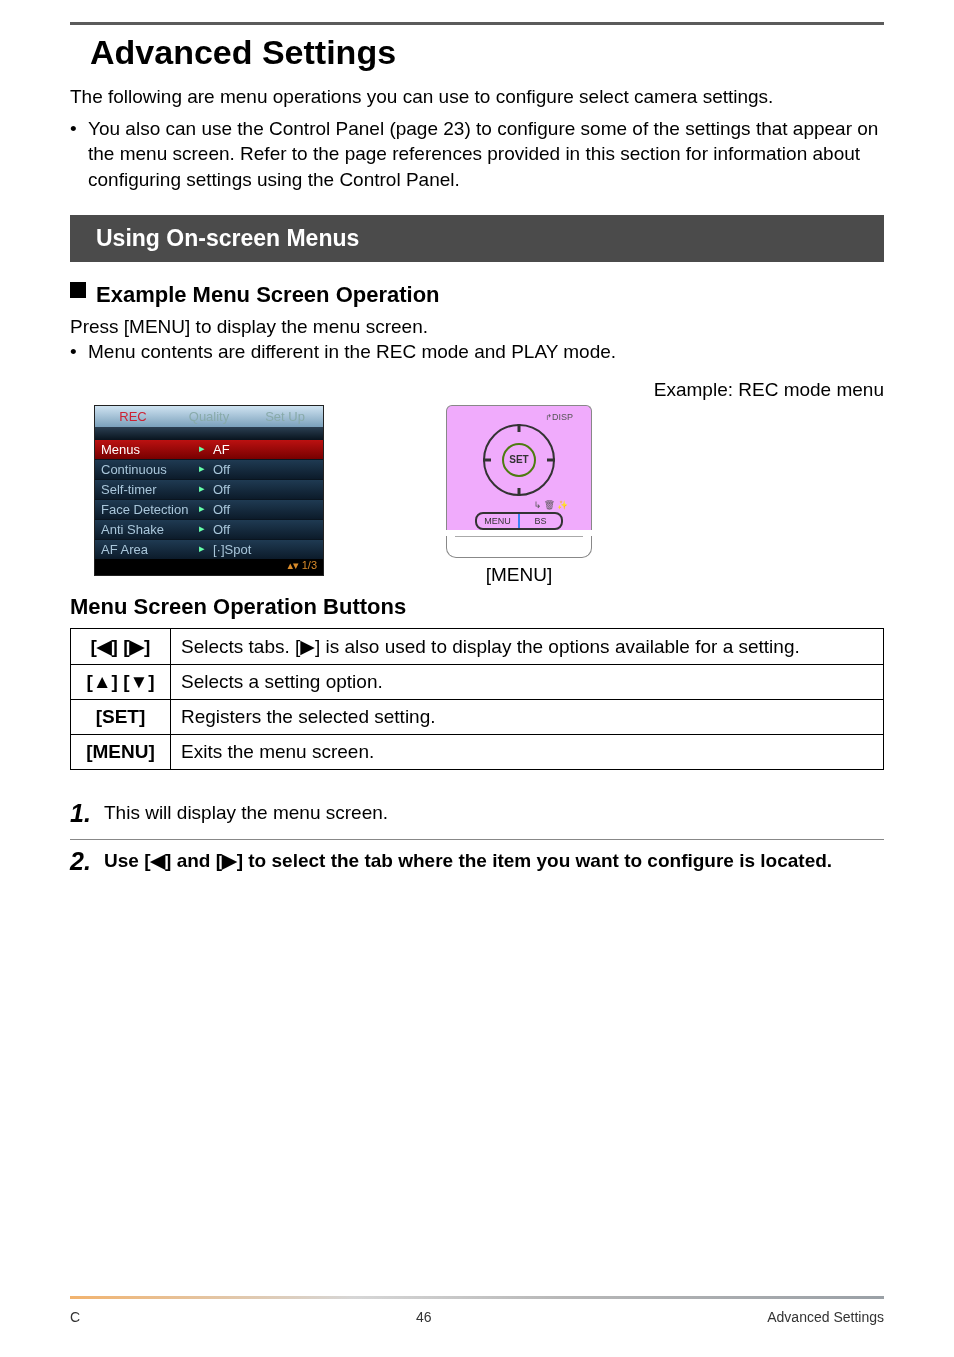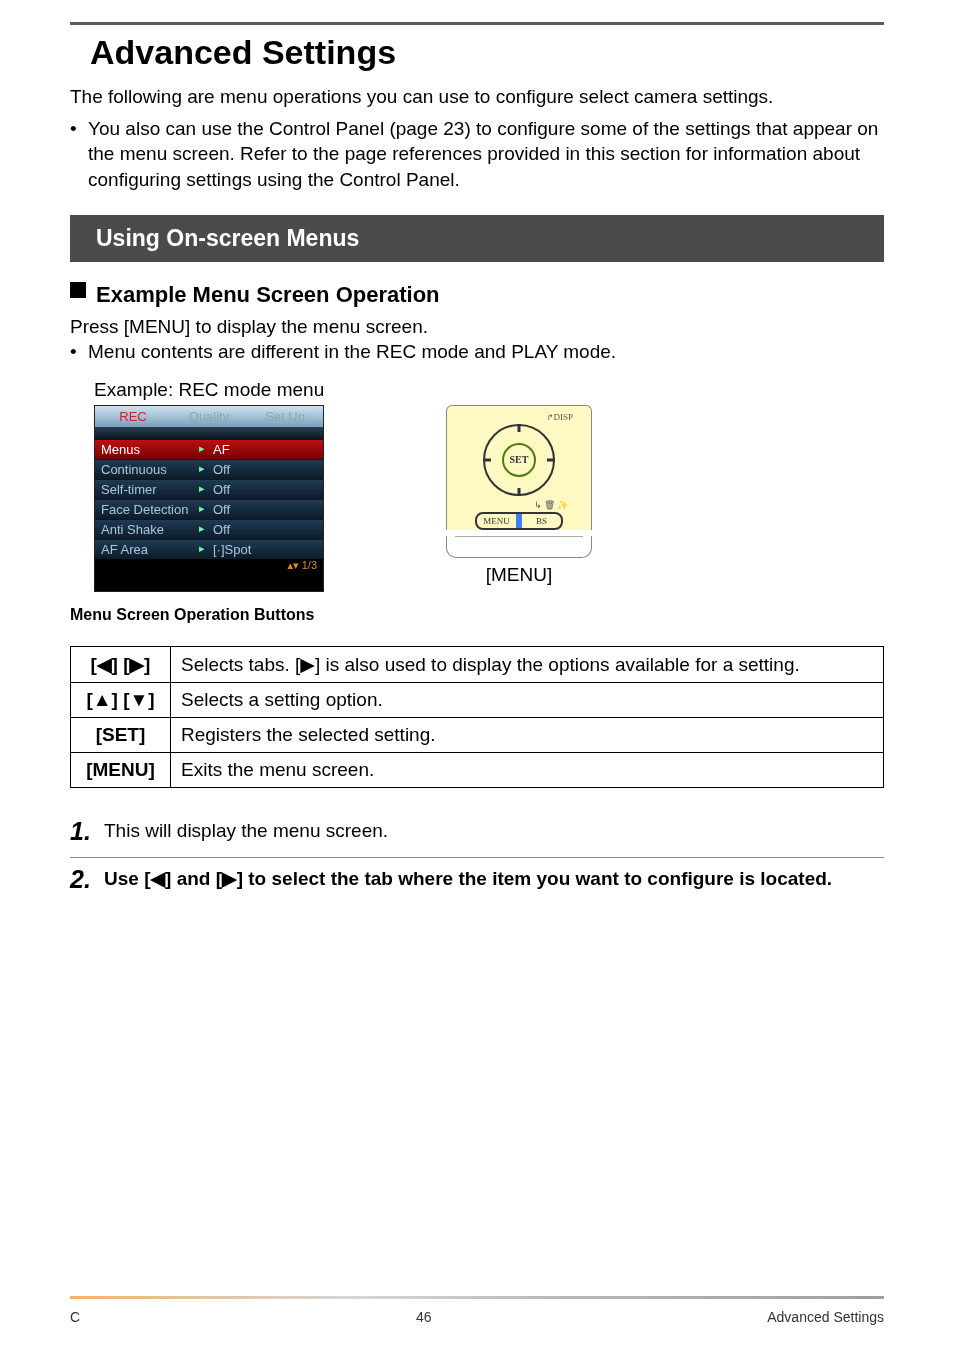--- a/index.html
+++ b/index.html
@@ -48,27 +48,28 @@
   .black-square {
     width: 16px; height: 16px; background: #000; margin-right: 10px;
   }
   .subhead {
     font-size: 22px;
     font-weight: bold;
   }
   .example-label {
     font-size: 19px;
     margin: 14px 0 4px 24px;
+    text-align: right;
   }
   .figures-row {
     display: flex;
     align-items: flex-start;
     gap: 110px;
     margin-left: 24px;
-    margin-bottom: 14px;
+    margin-bottom: 8px;
   }
   
   .rec-menu {
     width: 230px;
     background: #000;
     border: 1px solid #222;
     font-size: 13px;
   }
   .rec-tabs {
     display: flex;
@@ -94,43 +95,42 @@
     color: #a9c6da;
   }
   .rec-item.selected {
     background: linear-gradient(#b11,#700);
     color: #fff;
   }
   .rec-item .k { width: 98px; }
   .rec-item .arrow { width: 14px; color: #6fa; font-size: 11px; }
   .rec-item .v { flex: 1; }
   .rec-footer {
-    height: 32px;
+    height: 16px;
     background: #000;
     color: #d98b2a;
     font-size: 11px;
     text-align: right;
     padding-right: 6px;
   }
   
   .controller-wrap {
     width: 170px;
     text-align: center;
   }
   .controller {
     width: 146px;
     margin: 0 auto 6px auto;
   }
   .ctrl-top {
     border: 1px solid #888;
     border-bottom: none;
     border-radius: 6px 6px 0 0;
     padding: 6px 8px 0 8px;
-    background: #fef9c3;
-    font-family: Liberation Serif, serif;
+    background: #f0abfc;
   }
   .disp-label {
     font-size: 9px;
     color: #555;
     text-align: right;
     padding-right: 10px;
   }
   .dpad-outer {
     width: 72px; height: 72px;
     border: 2px solid #333;
@@ -158,43 +158,43 @@
     border: 2px solid #333;
     border-radius: 8px;
     display: flex;
     overflow: hidden;
     margin: 2px auto 0 auto;
     width: 88px;
   }
   .btn-row > div {
     flex:1; text-align:center; font-size:9px; padding:2px 0; color:#333;
   }
-  .btn-row > div:first-child { border-right: 6px solid #3b82f6; }
+  .btn-row > div:first-child { border-right: 2px solid #3b82f6; }
   .ctrl-base {
     border: 1px solid #888;
     border-top: none;
     border-radius: 0 0 10px 10px;
     height: 22px;
     background: #fff;
     margin-top: 6px;
     position: relative;
   }
   .ctrl-base::before {
     content:"";
     position:absolute; top:0; left:8px; right:8px; height:1px; background:#aaa;
   }
   .menu-caption {
     font-size: 19px;
     margin-top: 6px;
   }
   
   .buttons-heading {
-    font-size: 16px;
-    font-weight: bold;
-    margin: 6px 0 22px 0;
+    font-size: 22px;
+    font-weight: bold;
+    margin: 6px 0 8px 0;
   }
   table.op-buttons {
     border-collapse: collapse;
     width: 100%;
     margin-bottom: 22px;
   }
   table.op-buttons td {
     border: 1px solid #000;
     padding: 6px 10px;
     font-size: 19px;

